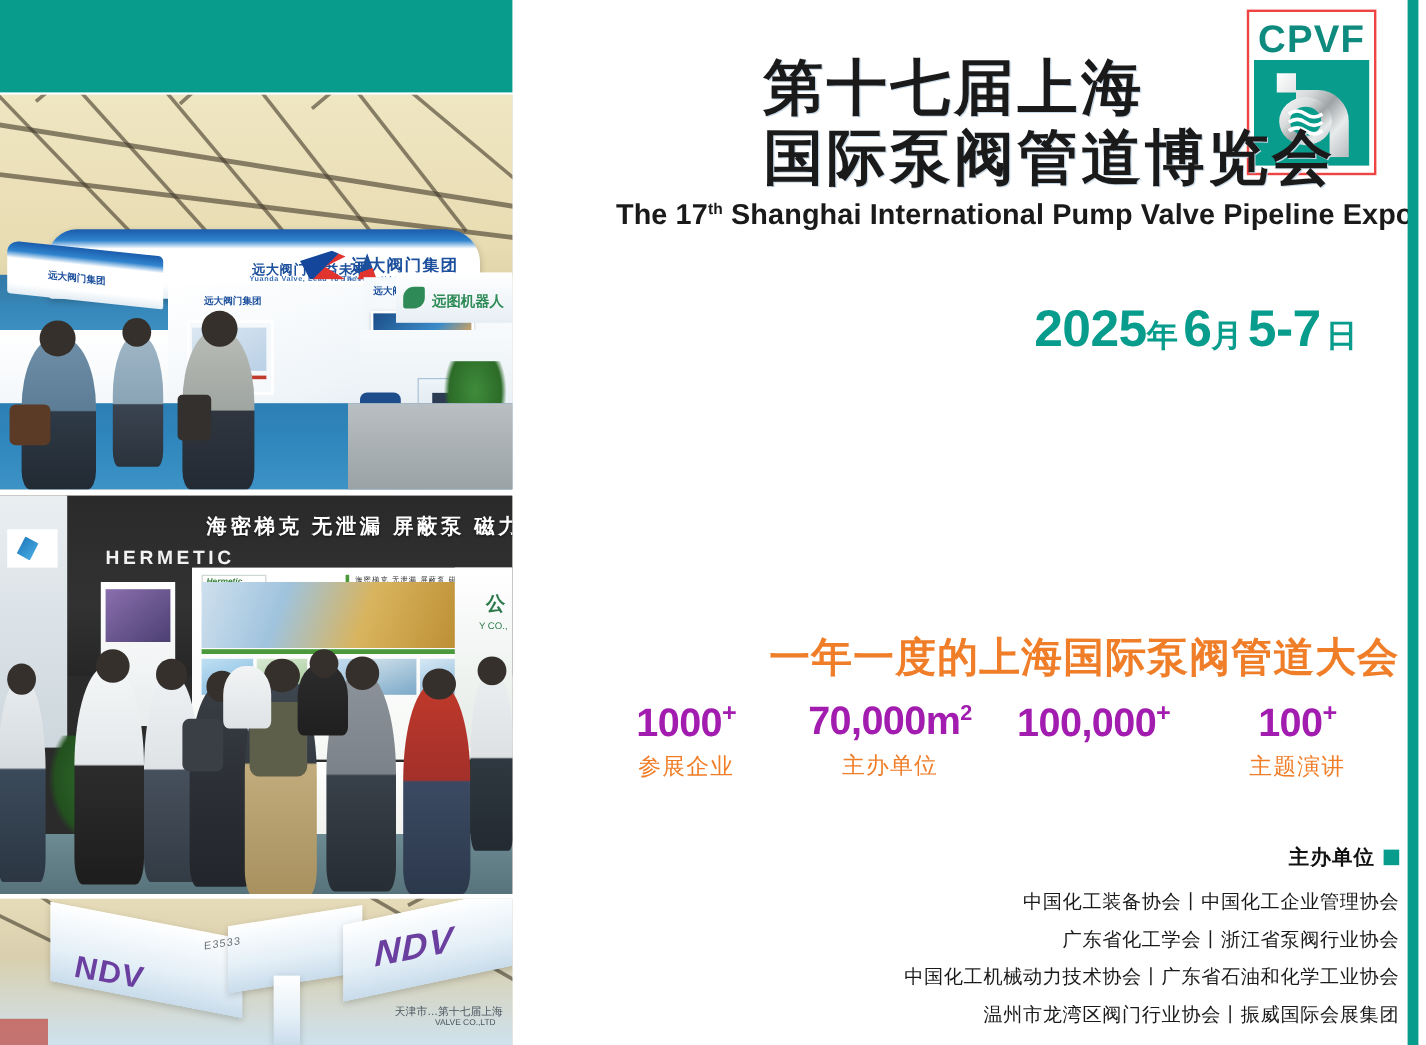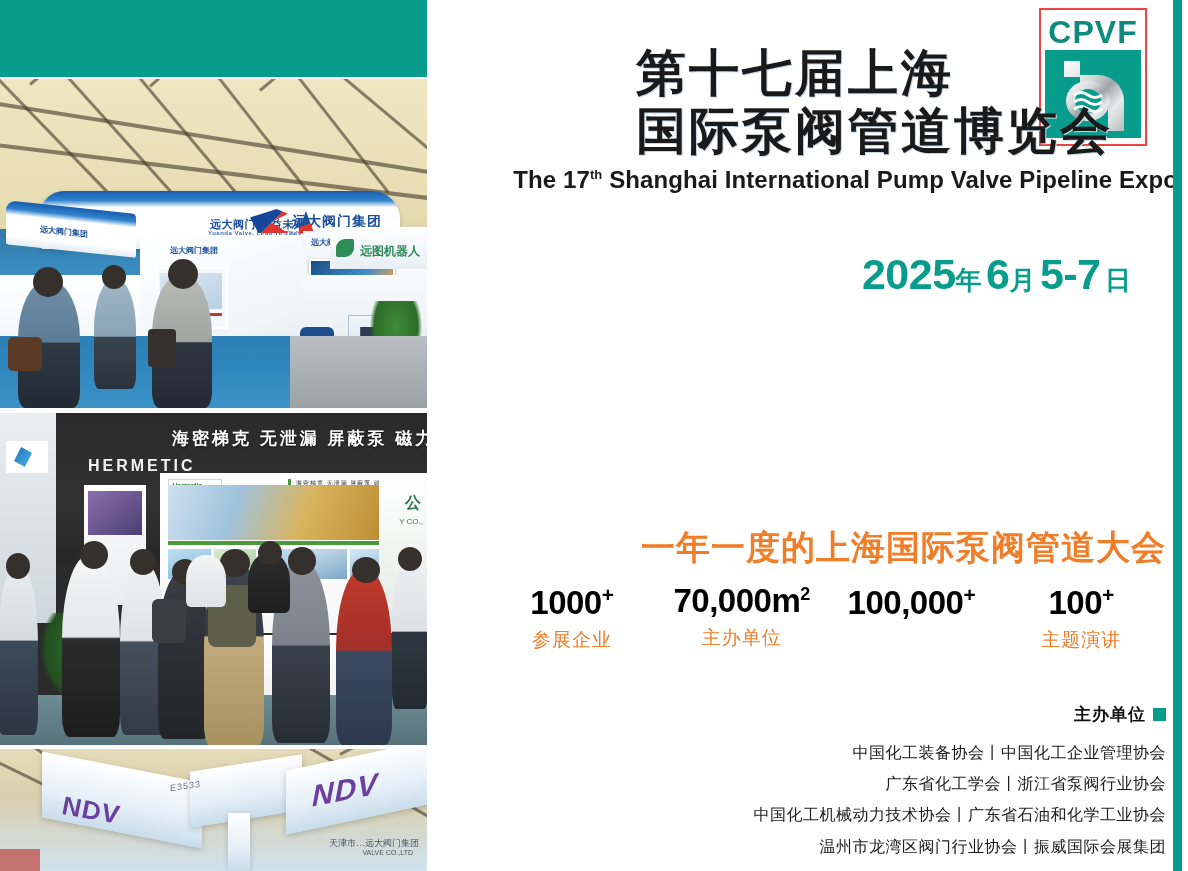--- a/index.html
+++ b/index.html
@@ -207,21 +207,21 @@
     font-family:"DejaVu Sans","Liberation Sans",sans-serif;
   }
 
   
   #stats-row{
     position:absolute; left:60px; right:22px; top:583px;
     display:flex; justify-content:space-between; align-items:flex-start;
   }
   .stat{ text-align:center; flex:1; }
   .stat-value{
-    font-size:33px; font-weight:bold; color:#000000;
+    font-size:33px; font-weight:bold; color:#a21caf;
     letter-spacing:-.5px; white-space:nowrap; line-height:1.1;
   }
   .stat-value .plus{ font-size:21px; vertical-align:super; }
   .stat-value sup{ font-size:18px; }
   .stat-label{
     margin-top:6px; font-size:19px; color:#f07d28; letter-spacing:1px;
   }
 
   
   #organizers{
@@ -395,21 +395,21 @@
     <div class="truss" style="left:340px;top:4px;width:140px;height:3px;transform:rotate(-28deg);"></div>
 
     <div class="p3-beam" style="left:42px;top:18px;width:160px;height:66px;transform:skewY(11deg);"></div>
     <div class="p3-beam" style="left:190px;top:14px;width:112px;height:56px;transform:skewY(-9deg);"></div>
     <div class="p3-beam" style="left:286px;top:6px;width:148px;height:64px;transform:skewY(-12deg);"></div>
     <div class="p3-beam" style="left:228px;top:64px;width:22px;height:58px;"></div>
 
     <div class="p3-ndv" style="left:62px;top:46px;font-size:26px;transform:skewY(10deg);">NDV</div>
     <div class="p3-ndv" style="left:312px;top:24px;font-size:30px;transform:skewY(-11deg);">NDV</div>
     <div class="p3-stand" style="left:170px;top:32px;transform:skewY(-8deg);">E3533</div>
-    <div class="p3-cn" style="right:8px;top:88px;">天津市…远大阀门集团</div>
+    <div class="p3-cn" style="right:8px;top:88px;">天津市…第十七届上海</div>
     <div class="p3-cn" style="right:14px;top:100px;font-size:7px;">VALVE CO.,LTD</div>
     <div style="position:absolute;left:0;bottom:0;width:40px;height:22px;background:#c0453d;opacity:.7;"></div>
   </div>
 </div>
 
 <div id="right-content">
 
   <div id="cpvf-logo">
     <div id="cpvf-wordmark">CPVF</div>
     <div id="cpvf-mark">

